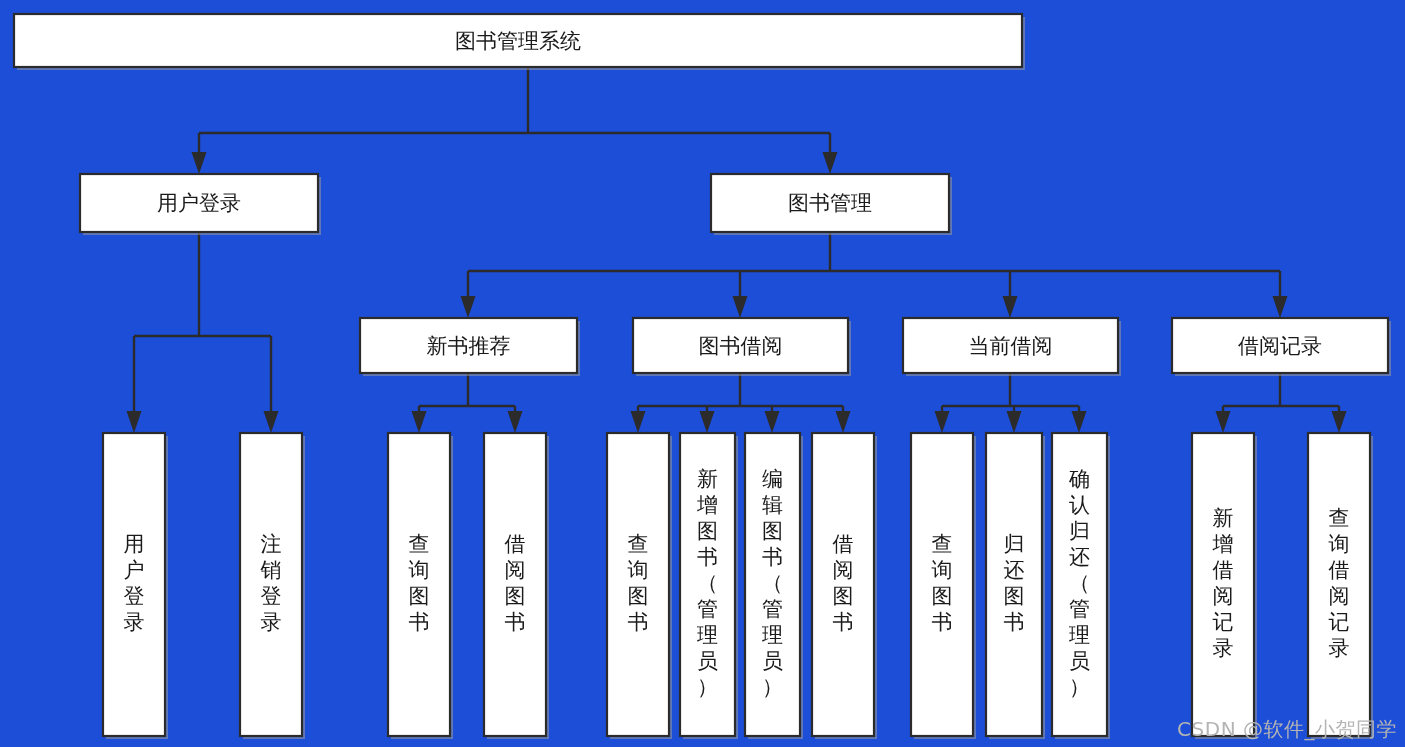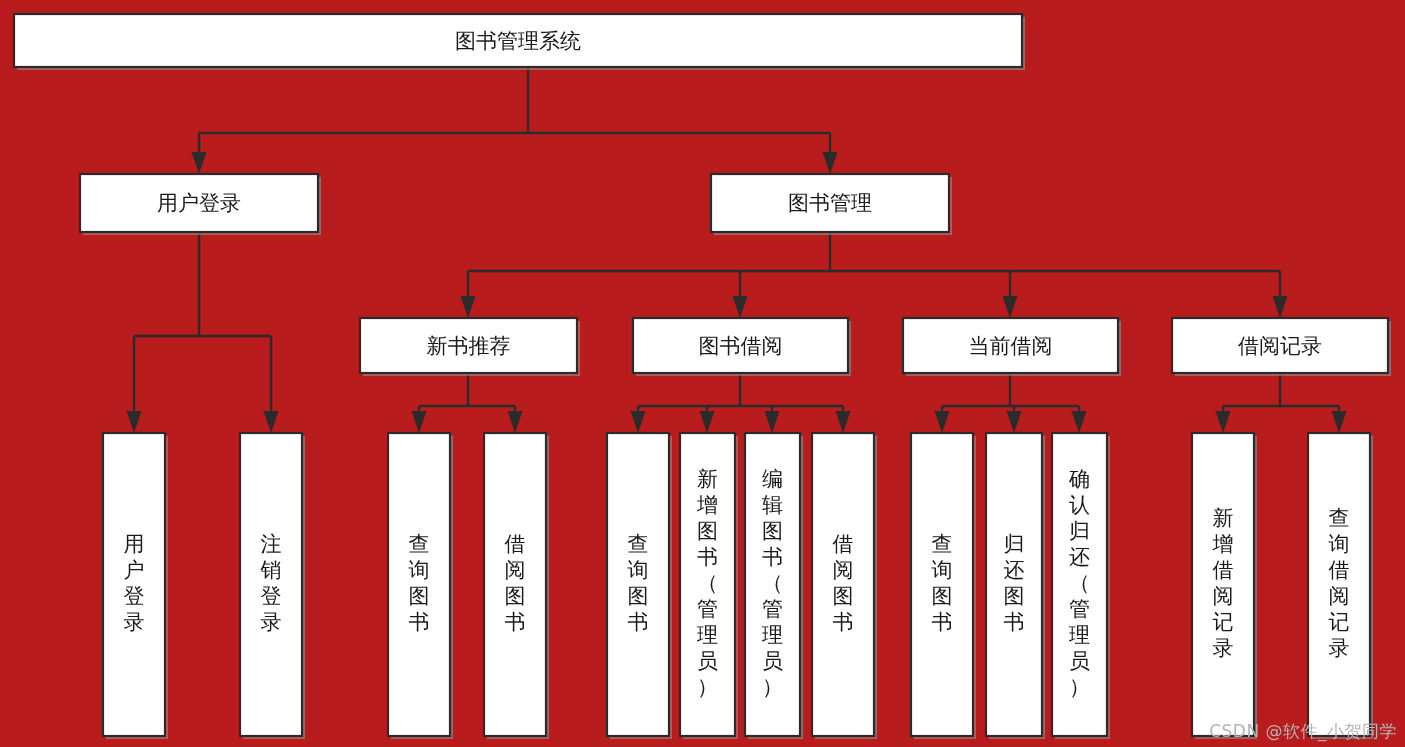--- a/index.html
+++ b/index.html
@@ -12,21 +12,21 @@
     font-family: "DejaVu Sans", "Liberation Sans", sans-serif;
     width: 1405px;
     height: 747px;
     overflow: hidden;
     position: relative;
   }
   #diagram-root {
     position: relative;
     width: 1405px;
     height: 747px;
-    background: #b91c1c;
+    background: #1d4ed8;
   }
   svg.diagram-canvas {
     position: absolute;
     top: 0;
     left: 0;
     width: 1405px;
     height: 747px;
     display: block;
   }
   .node-box {
@@ -59,21 +59,21 @@
     fill: #1a1a1a;
     font-family: "DejaVu Sans", "Liberation Sans", sans-serif;
     font-size: 21px;
     text-anchor: middle;
   }
   .watermark-text {
     position: absolute;
     right: 8px;
     bottom: 4px;
     font-family: "DejaVu Sans", "Liberation Sans", sans-serif;
-    font-size: 17px;
+    font-size: 20px;
     color: #b4b4b4;
     letter-spacing: 0.5px;
     white-space: nowrap;
     user-select: none;
   }
 </style>
 </head>
 <body>
 
 <div id="diagram-root">

